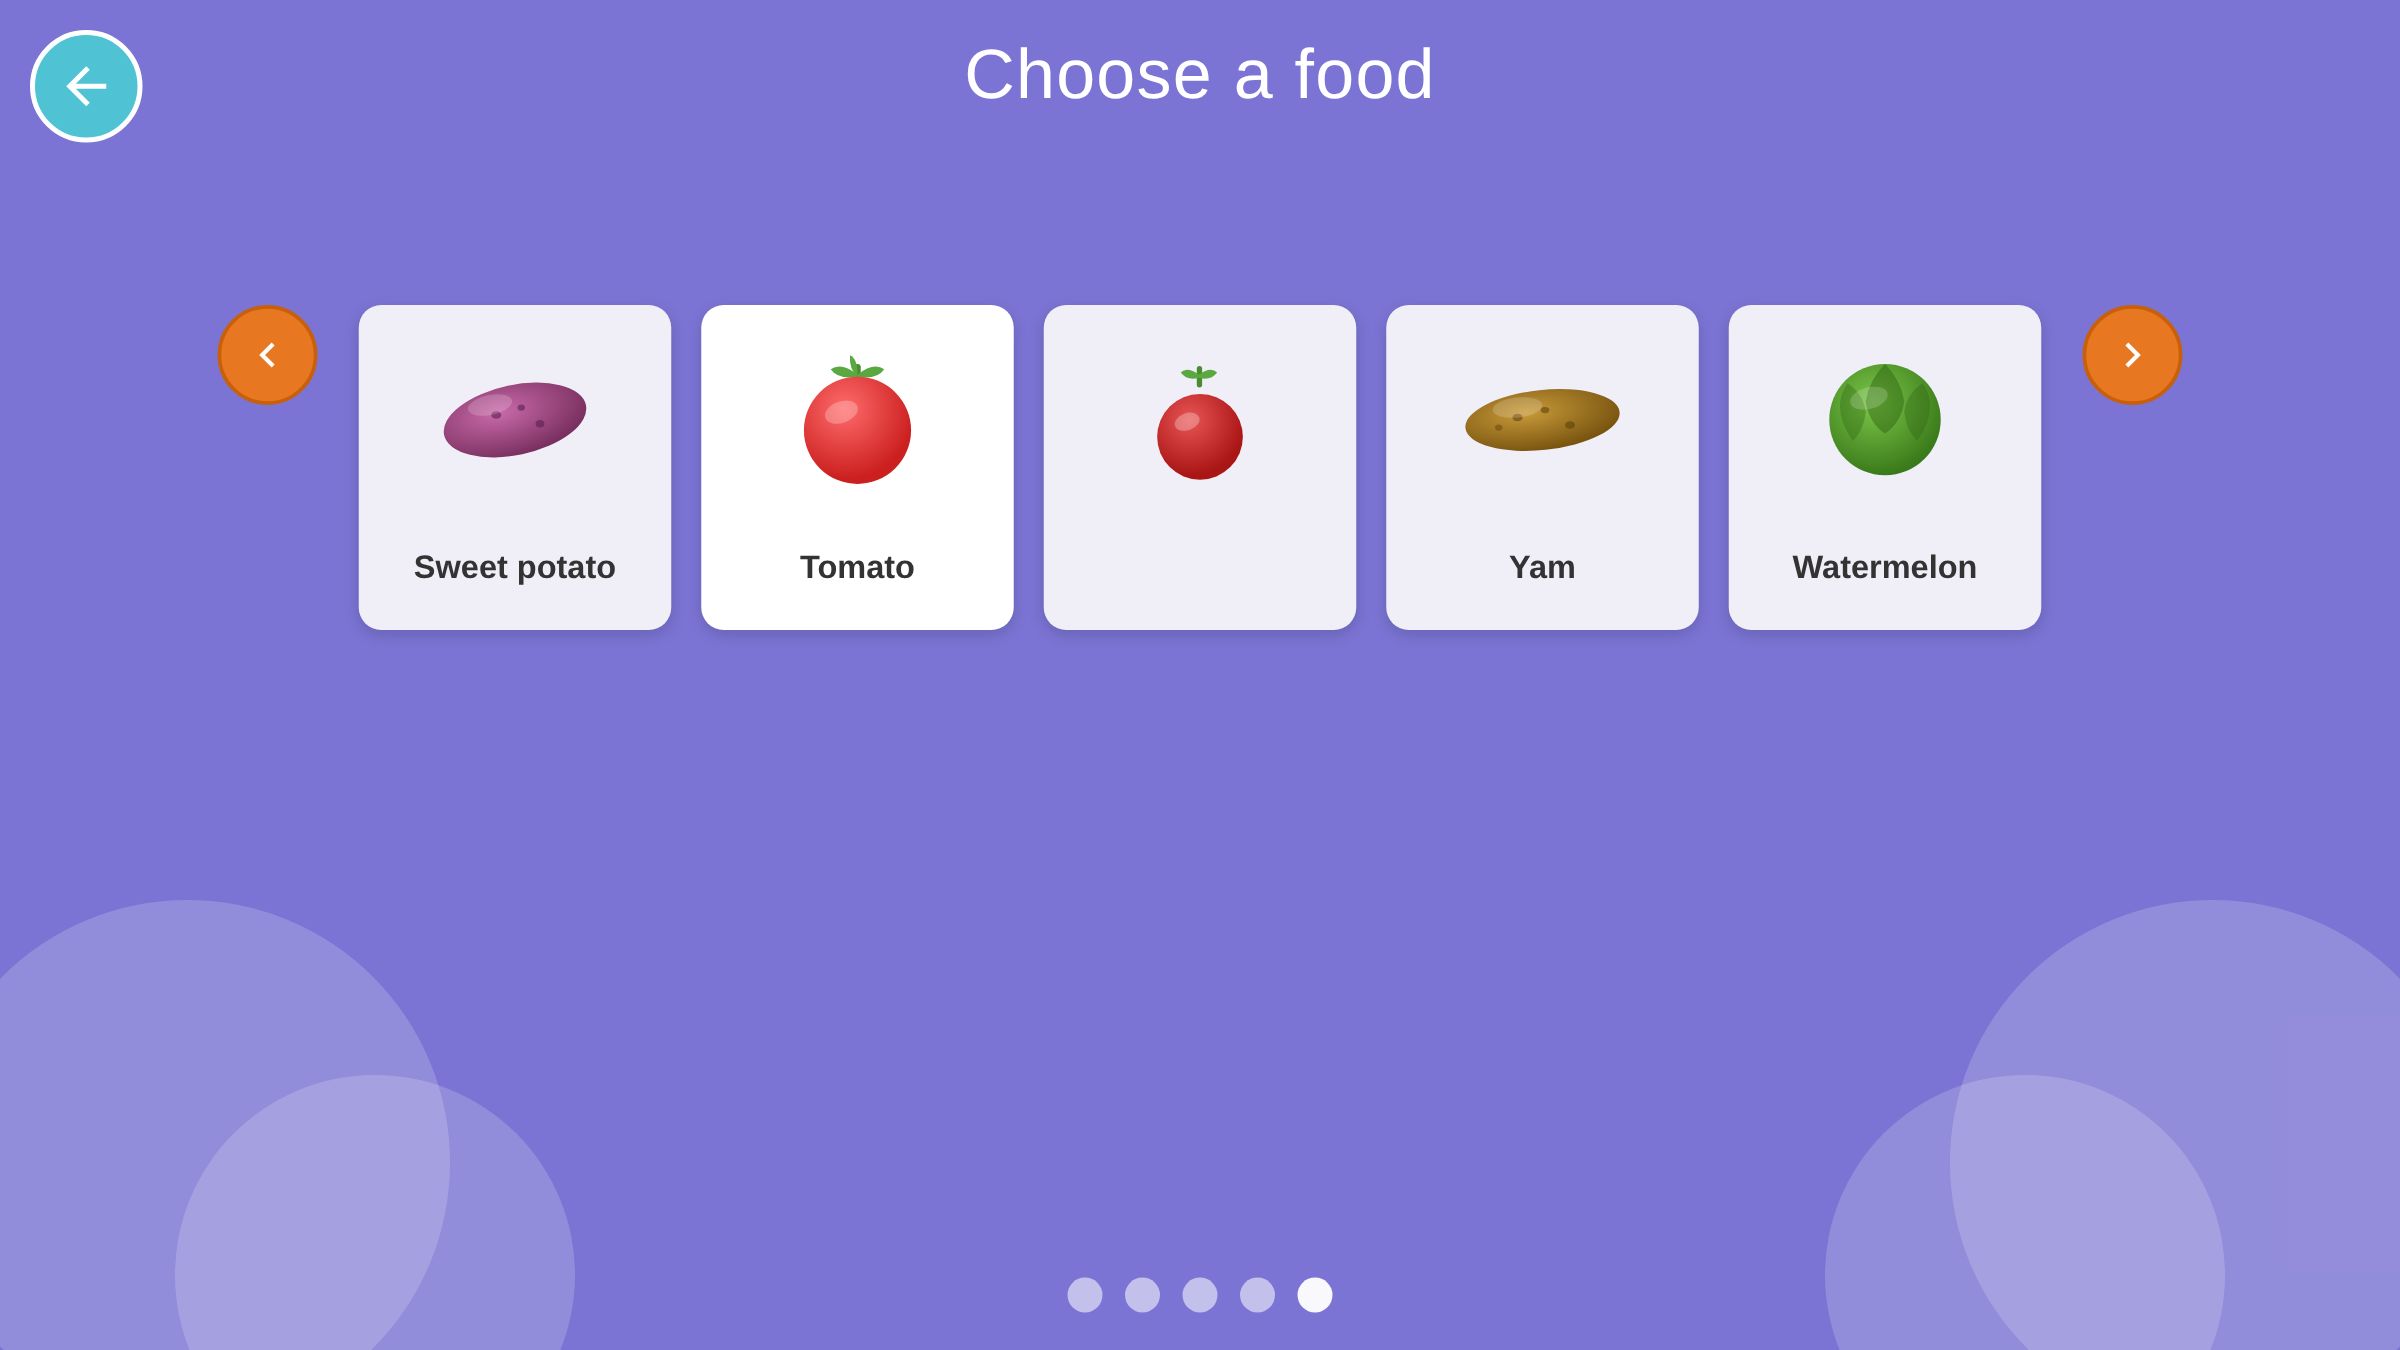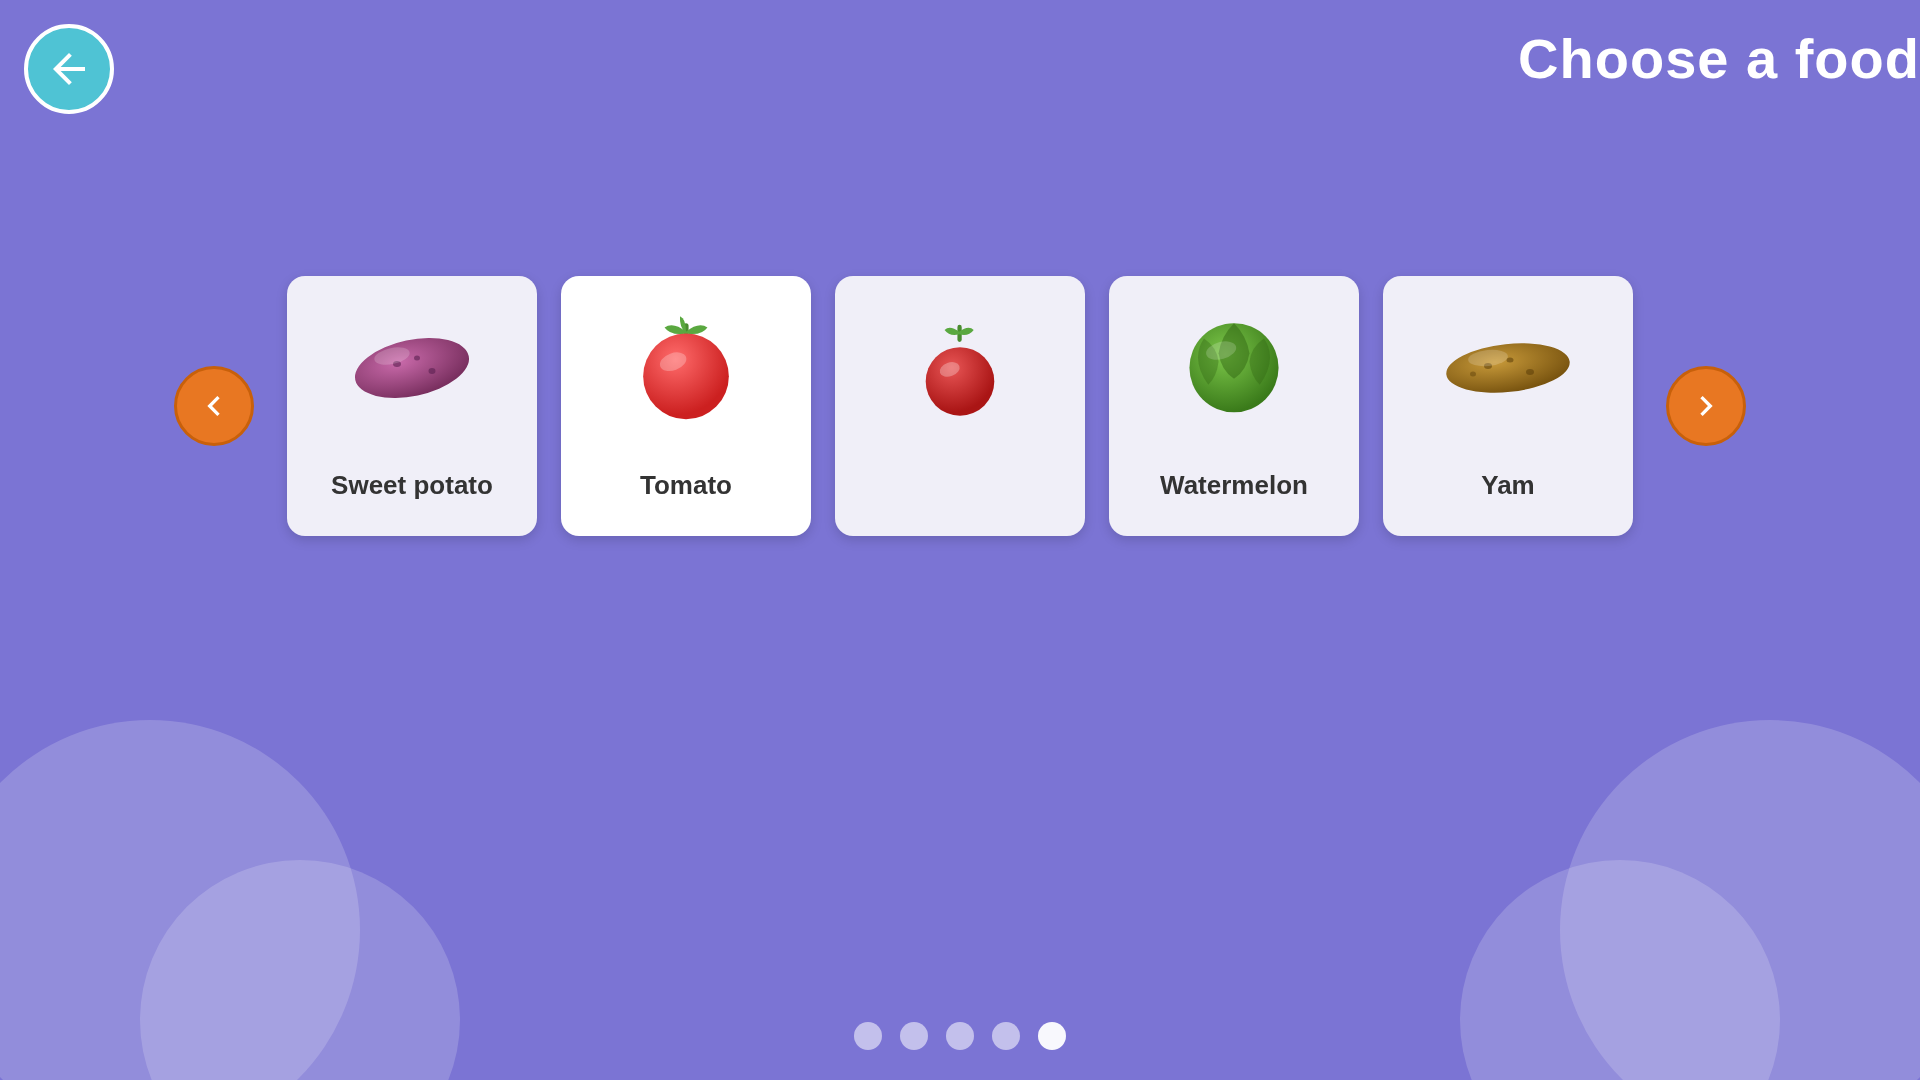--- a/index.html
+++ b/index.html
@@ -72,35 +72,34 @@
       height: 48px;
       fill: white;
     }
 
     
     .title {
       position: absolute;
       top: 26px;
       left: 0;
       right: 0;
-      text-align: right;
+      text-align: center;
       font-size: 56px;
-      font-weight: bold;
+      font-weight: normal;
       color: white;
       letter-spacing: 1px;
     }
 
     
     .cards-wrapper {
       position: absolute;
-      top: 276px;
+      top: 244px;
       left: 0;
       right: 0;
       display: flex;
-      align-items: center;
       justify-content: center;
       gap: 13px;
     }
 
     
     .nav-arrow {
       width: 80px;
       height: 80px;
       border-radius: 50%;
       background: #E87722;
@@ -275,61 +274,61 @@
 
           <circle cx="70" cy="88" r="40" fill="url(#ctGrad)"></circle>
 
           <ellipse cx="58" cy="74" rx="12" ry="8" fill="rgba(255,255,255,0.28)" transform="rotate(-20 58 74)"></ellipse>
         </svg>
       </div>
     </div>
 
     <div class="food-card">
       <div class="image-area">
-        <svg class="food-svg" viewBox="0 0 140 140">
-          <defs>
-            <radialGradient id="wmGrad" cx="40%" cy="35%" r="65%">
-              <stop offset="0%" stop-color="#7dc84a"></stop>
-              <stop offset="100%" stop-color="#3a7a1a"></stop>
-            </radialGradient>
-          </defs>
-
-          <circle cx="70" cy="72" r="52" fill="url(#wmGrad)"></circle>
-
-          <path d="M70 20 Q85 35 88 55 Q85 75 70 85 Q55 75 52 55 Q55 35 70 20" fill="#2d6010" opacity="0.45"></path>
-          <path d="M35 38 Q50 48 52 65 Q50 82 40 92 Q28 75 28 60 Q28 48 35 38" fill="#2d6010" opacity="0.35"></path>
-          <path d="M105 38 Q90 48 88 65 Q90 82 100 92 Q112 75 112 60 Q112 48 105 38" fill="#2d6010" opacity="0.35"></path>
-
-          <ellipse cx="55" cy="52" rx="18" ry="10" fill="rgba(255,255,255,0.18)" transform="rotate(-15 55 52)"></ellipse>
-        </svg>
-      </div>
-      <div class="label">Watermelon</div>
-    </div>
-
-    <div class="food-card">
-      <div class="image-area">
         <svg class="food-svg" viewBox="0 0 140 120">
           <defs>
             <radialGradient id="yamGrad" cx="40%" cy="35%" r="65%">
               <stop offset="0%" stop-color="#c89a3a"></stop>
               <stop offset="100%" stop-color="#7a5510"></stop>
             </radialGradient>
           </defs>
 
           <ellipse cx="70" cy="62" rx="62" ry="24" fill="url(#yamGrad)" transform="rotate(-6 70 62)"></ellipse>
 
           <ellipse cx="50" cy="60" rx="4" ry="3" fill="#5a3d08" opacity="0.55"></ellipse>
           <ellipse cx="72" cy="54" rx="3.5" ry="2.5" fill="#5a3d08" opacity="0.55"></ellipse>
           <ellipse cx="92" cy="66" rx="4" ry="3" fill="#5a3d08" opacity="0.55"></ellipse>
           <ellipse cx="35" cy="68" rx="3" ry="2.5" fill="#5a3d08" opacity="0.45"></ellipse>
 
           <ellipse cx="50" cy="52" rx="20" ry="8" fill="rgba(255,255,255,0.18)" transform="rotate(-6 50 52)"></ellipse>
         </svg>
       </div>
       <div class="label">Yam</div>
+    </div>
+
+    <div class="food-card">
+      <div class="image-area">
+        <svg class="food-svg" viewBox="0 0 140 140">
+          <defs>
+            <radialGradient id="wmGrad" cx="40%" cy="35%" r="65%">
+              <stop offset="0%" stop-color="#7dc84a"></stop>
+              <stop offset="100%" stop-color="#3a7a1a"></stop>
+            </radialGradient>
+          </defs>
+
+          <circle cx="70" cy="72" r="52" fill="url(#wmGrad)"></circle>
+
+          <path d="M70 20 Q85 35 88 55 Q85 75 70 85 Q55 75 52 55 Q55 35 70 20" fill="#2d6010" opacity="0.45"></path>
+          <path d="M35 38 Q50 48 52 65 Q50 82 40 92 Q28 75 28 60 Q28 48 35 38" fill="#2d6010" opacity="0.35"></path>
+          <path d="M105 38 Q90 48 88 65 Q90 82 100 92 Q112 75 112 60 Q112 48 105 38" fill="#2d6010" opacity="0.35"></path>
+
+          <ellipse cx="55" cy="52" rx="18" ry="10" fill="rgba(255,255,255,0.18)" transform="rotate(-15 55 52)"></ellipse>
+        </svg>
+      </div>
+      <div class="label">Watermelon</div>
     </div>
 
   </div>
 
   <div class="nav-arrow">
     <svg viewBox="0 0 24 24">
       <path d="M10 6L8.59 7.41 13.17 12l-4.58 4.59L10 18l6-6z"></path>
     </svg>
   </div>
 

